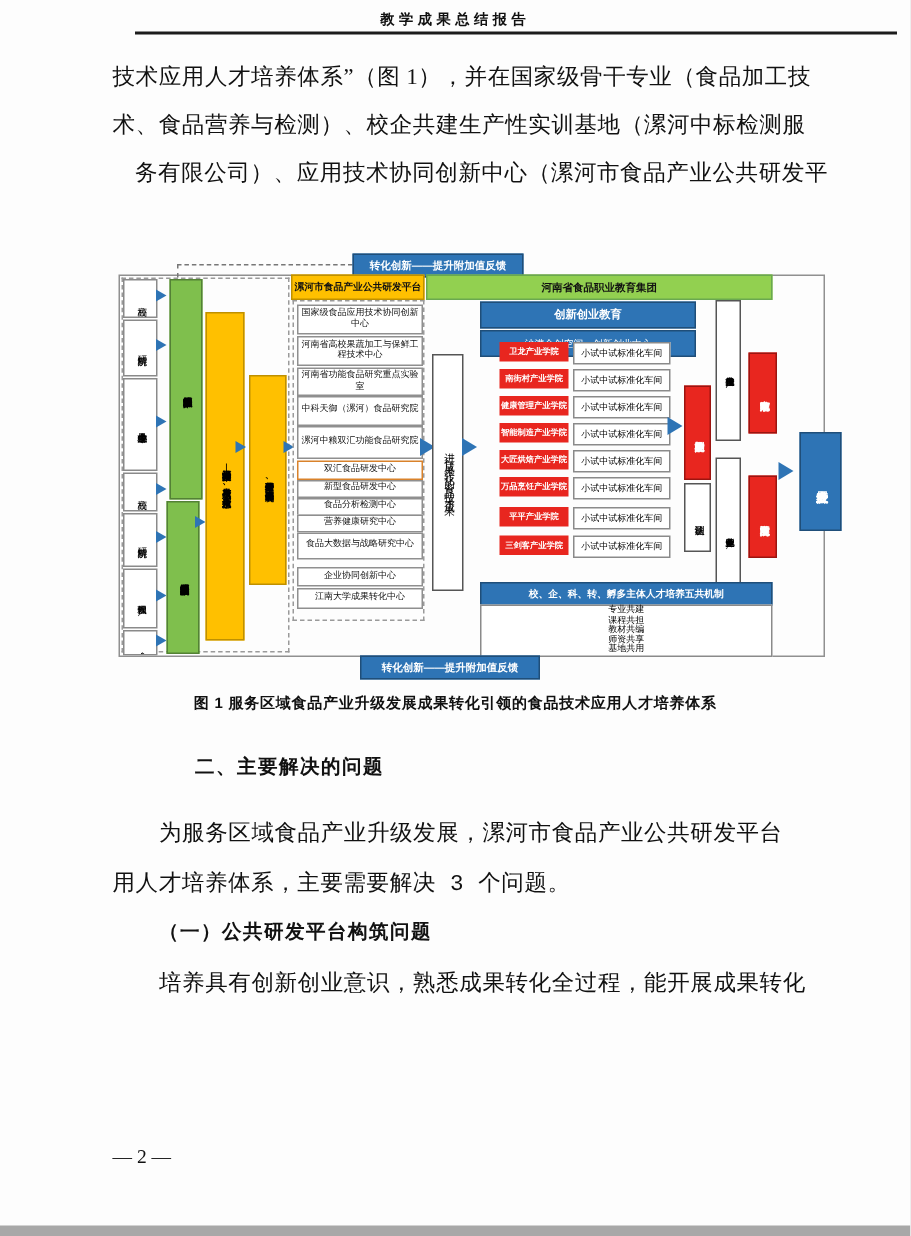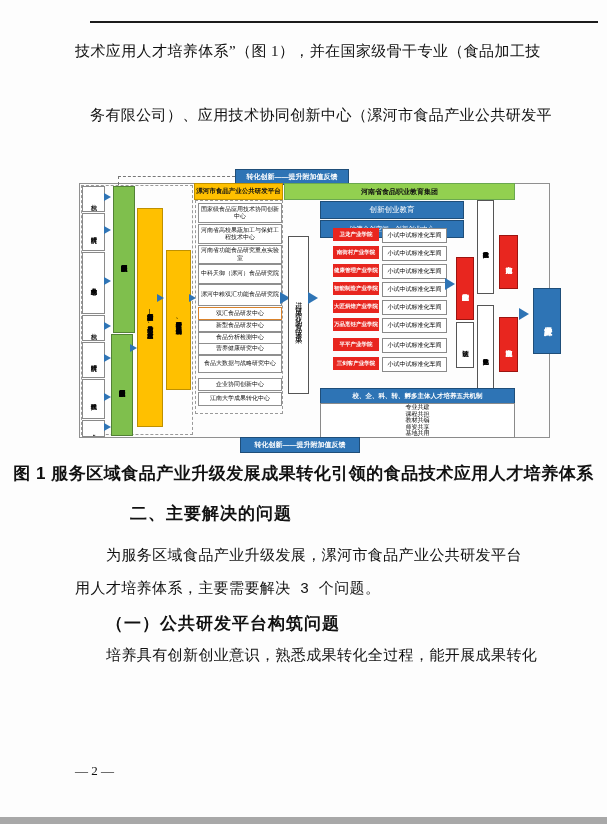--- a/index.html
+++ b/index.html
@@ -5,22 +5,22 @@
   html,body{margin:0;padding:0;background:#e9e9e9;}
   .page{position:relative;width:607px;height:824px;margin:0 auto;background:#fdfdfd;
         border-right:1px solid #d8d8d8;overflow:hidden;
         font-family:"Liberation Serif","DejaVu Serif",serif;color:#111;}
   .abs{position:absolute;}
   
   .runhead{top:7px;left:0;width:100%;text-align:center;font-size:9.5px;font-weight:bold;letter-spacing:3px;}
   .runrule{left:90px;top:21px;width:508px;height:2px;background:#1c1c1c;}
   
   .bodyline{font-size:15px;letter-spacing:0.4px;white-space:nowrap;height:20px;}
-  .h2{font-size:17px;font-weight:bold;letter-spacing:1px;white-space:nowrap;}
-  .caption{left:0;top:462px;width:100%;text-align:center;font-size:17px;font-weight:bold;letter-spacing:0.5px;}
+  .h2{font-size:13px;font-weight:bold;letter-spacing:1px;white-space:nowrap;}
+  .caption{left:0;top:462px;width:100%;text-align:center;font-size:10px;font-weight:bold;letter-spacing:0.5px;}
   .pagenum{left:75px;top:763px;font-size:13px;}
   .footbar{left:0;top:817px;width:607px;height:7px;background:#a8a8a8;}
   
   .fig{font-family:"Liberation Sans","DejaVu Sans",sans-serif;}
   .figborder{left:79px;top:183px;width:469px;height:253px;border:1px solid #909090;}
   .dashgroup{border:1px dashed #9a9a9a;}
   .banner{background:#2e74b5;color:#fff;font-weight:bold;font-size:7px;display:flex;align-items:center;justify-content:center;white-space:nowrap;border:1px solid #1f4e79;}
   .vbox{writing-mode:vertical-rl;display:flex;align-items:center;justify-content:center;text-align:center;line-height:1.05;overflow:hidden;}
   .whitebox{background:#fff;border:1px solid #8a8a8a;color:#000;}
   .greenv{background:#7fbf4d;border:1px solid #538135;color:#000;font-size:6px;font-weight:bold;}
@@ -33,23 +33,25 @@
   .arr{width:0;height:0;border-top:4px solid transparent;border-bottom:4px solid transparent;border-left:7px solid #2e74b5;}
   .arr.big{border-top:6px solid transparent;border-bottom:6px solid transparent;border-left:10px solid #2e74b5;}
   .dashline{border-top:1px dashed #777;height:0;}
   .dashvline{border-left:1px dashed #777;width:0;}
 </style>
 </head>
 <body>
 
 <div class="page">
 
+  <div class="abs runhead">教学成果总结报告</div>
   <div class="abs runrule"></div>
 
   <div class="abs bodyline" style="left:75px;top:42px;">技术应用人才培养体系”（图 1），并在国家级骨干专业（食品加工技</div>
+  <div class="abs bodyline" style="left:75px;top:74px;">术、食品营养与检测）、校企共建生产性实训基地（漯河中标检测服</div>
   <div class="abs bodyline" style="left:90px;top:106px;">务有限公司）、应用技术协同创新中心（漯河市食品产业公共研发平</div>
 
   <div class="fig">
 
     <div class="abs figborder"></div>
     <div class="abs dashgroup" style="left:81px;top:185px;width:110px;height:248px;"></div>
 
     <div class="abs dashline" style="left:118px;top:176px;width:117px;"></div>
     <div class="abs dashvline" style="left:118px;top:176px;height:9px;"></div>
     <div class="abs banner" style="left:235px;top:169px;width:112px;height:14px;">转化创新——提升附加值反馈</div>
@@ -95,21 +97,21 @@
     <div class="abs cell pcell" style="left:198px;top:378px;width:80px;height:11px;">企业协同创新中心</div>
     <div class="abs cell pcell" style="left:198px;top:392px;width:80px;height:12px;">江南大学成果转化中心</div>
 
     <div class="abs arr big" style="left:280px;top:292px;"></div>
 
     <div class="abs vbox whitebox" style="left:288px;top:236px;width:19px;height:156px;font-size:7px;letter-spacing:3px;border-color:#555;">进行成果转化的食品技术成果</div>
 
     <div class="abs arr big" style="left:308px;top:292px;"></div>
 
     <div class="abs cell" style="left:284px;top:183px;width:229px;height:15px;background:#92d050;border:1px solid #6aa84f;font-size:7px;font-weight:bold;">河南省食品职业教育集团</div>
-    <div class="abs cell bluebar" style="left:320px;top:201px;width:142px;height:16px;font-size:7.5px;font-weight:normal;">创新创业教育</div>
+    <div class="abs cell bluebar" style="left:320px;top:201px;width:142px;height:16px;font-size:7.5px;font-weight:bold;">创新创业教育</div>
     <div class="abs cell bluebar" style="left:320px;top:220px;width:142px;height:16px;font-size:6.5px;">沙澧众创空间、创新创业中心</div>
 
     <div class="abs cell redbox" style="left:333px;top:228px;width:46px;height:13px;">卫龙产业学院</div>
     <div class="abs cell whitebox" style="left:382px;top:228px;width:63px;height:13px;font-size:6px;">小试中试标准化车间</div>
     <div class="abs cell redbox" style="left:333px;top:246px;width:46px;height:13px;">南街村产业学院</div>
     <div class="abs cell whitebox" style="left:382px;top:246px;width:63px;height:13px;font-size:6px;">小试中试标准化车间</div>
     <div class="abs cell redbox" style="left:333px;top:264px;width:46px;height:13px;">健康管理产业学院</div>
     <div class="abs cell whitebox" style="left:382px;top:264px;width:63px;height:13px;font-size:6px;">小试中试标准化车间</div>
     <div class="abs cell redbox" style="left:333px;top:282px;width:46px;height:13px;">智能制造产业学院</div>
     <div class="abs cell whitebox" style="left:382px;top:282px;width:63px;height:13px;font-size:6px;">小试中试标准化车间</div>

